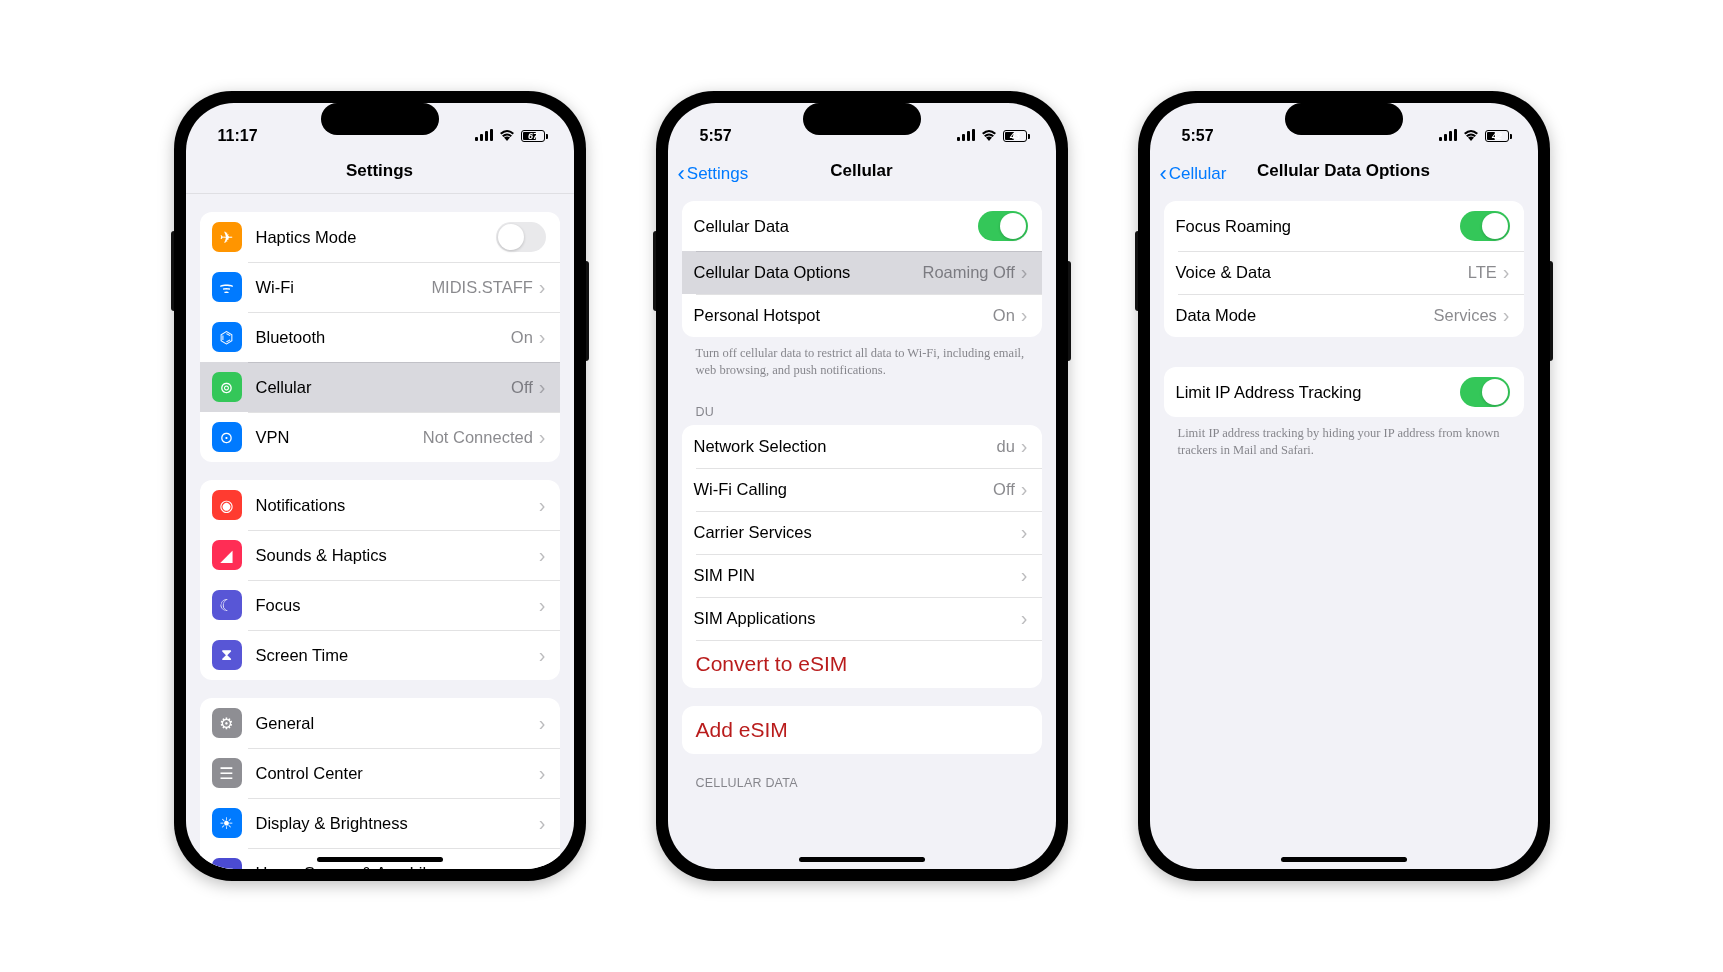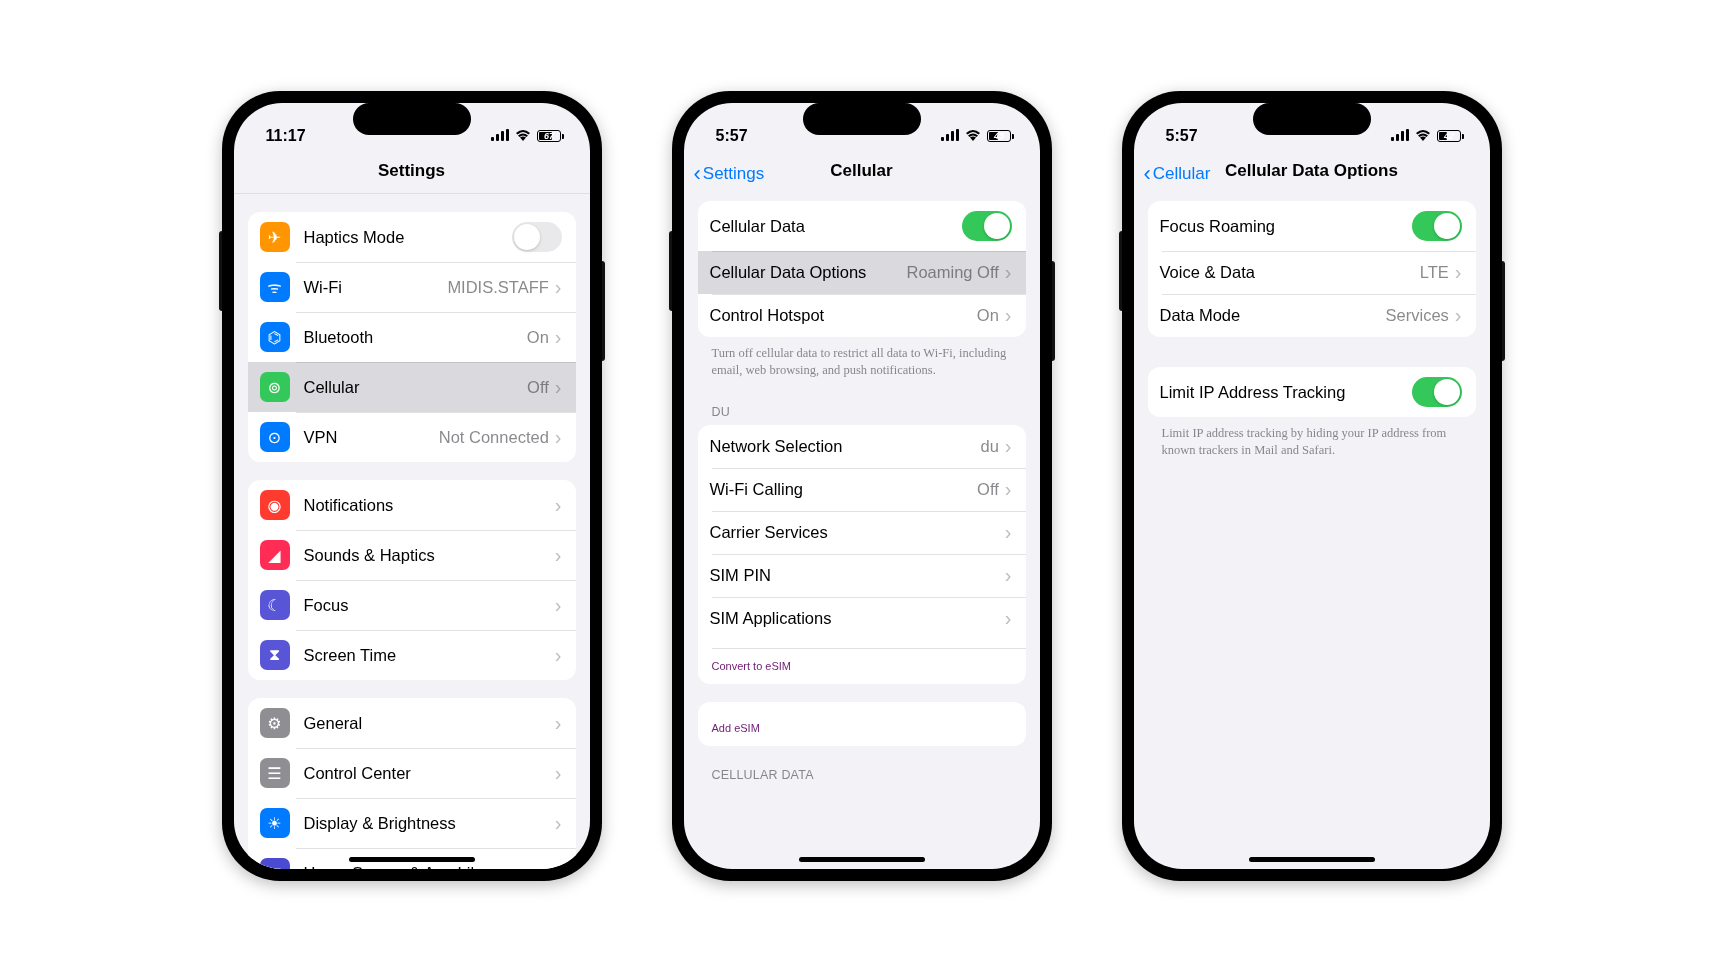--- a/index.html
+++ b/index.html
@@ -7,21 +7,21 @@
     font-family: -apple-system, 'Helvetica Neue', Arial, sans-serif;
     background: #fff;
     display: flex;
     justify-content: center;
     align-items: center;
     gap: 70px;
     min-height: 972px;
     width: 1723px;
   }
   .phone {
-    width: 380px;
+    width: 412px;
     height: 790px;
     background: #000;
     border-radius: 58px;
     padding: 12px;
     box-shadow: 0 4px 16px rgba(0,0,0,0.25);
     position: relative;
   }
   .phone::before{
     content:"";
     position:absolute;
@@ -149,21 +149,21 @@
     letter-spacing: 0.2px;
     display:flex; justify-content:space-between; align-items:center;
   }
   .section-footer {
     font-size: 12.5px;
     color: rgba(60,60,67,0.6);
     padding: 8px 14px 4px;
     line-height: 1.35;
     font-family: Liberation Serif, serif;
   }
-  .link-row { color:#701a75; font-size:11px; padding:12px 14px; cursor:pointer;margin-top:8px; }
+  .link-row { color:#b91c1c; font-size:21px; padding:12px 14px; cursor:pointer; }
   .link-row + .link-row::before, .row + .link-row::before {
     content:""; position:absolute; top:0; left:14px; right:0; height:1px; background:rgba(60,60,67,0.15);
   }
   .link-row{position:relative;}
   .home-indicator {
     position:absolute; bottom:7px; left:50%; transform:translateX(-50%);
     width:126px; height:5px; background:#000; border-radius:3px;
   }
   .battery{display:inline-flex;align-items:center;gap:1px;font-style:italic;}
   .battery-body{width:24px;height:12px;border:1px solid #000;border-radius:3px;position:relative;display:flex;align-items:center;padding:1px;}
@@ -320,21 +320,21 @@
           <div class="row noicon">
             <span class="label">Cellular Data</span>
             <div class="toggle on"></div>
           </div>
           <div class="row selected noicon">
             <span class="label">Cellular Data Options</span>
             <span class="value">Roaming Off</span>
             <span class="chevron">›</span>
           </div>
           <div class="row noicon">
-            <span class="label">Control Hotspot</span>
+            <span class="label">Personal Hotspot</span>
             <span class="value">On</span>
             <span class="chevron">›</span>
           </div>
         </div>
       <div class="section-footer">Turn off cellular data to restrict all data to Wi-Fi, including email, web browsing, and push notifications.</div>
       <div class="section-header">
           <span>DU</span>
         </div>
       <div class="group" style="margin-top:0" id="p2g2">
           <div class="row noicon">

